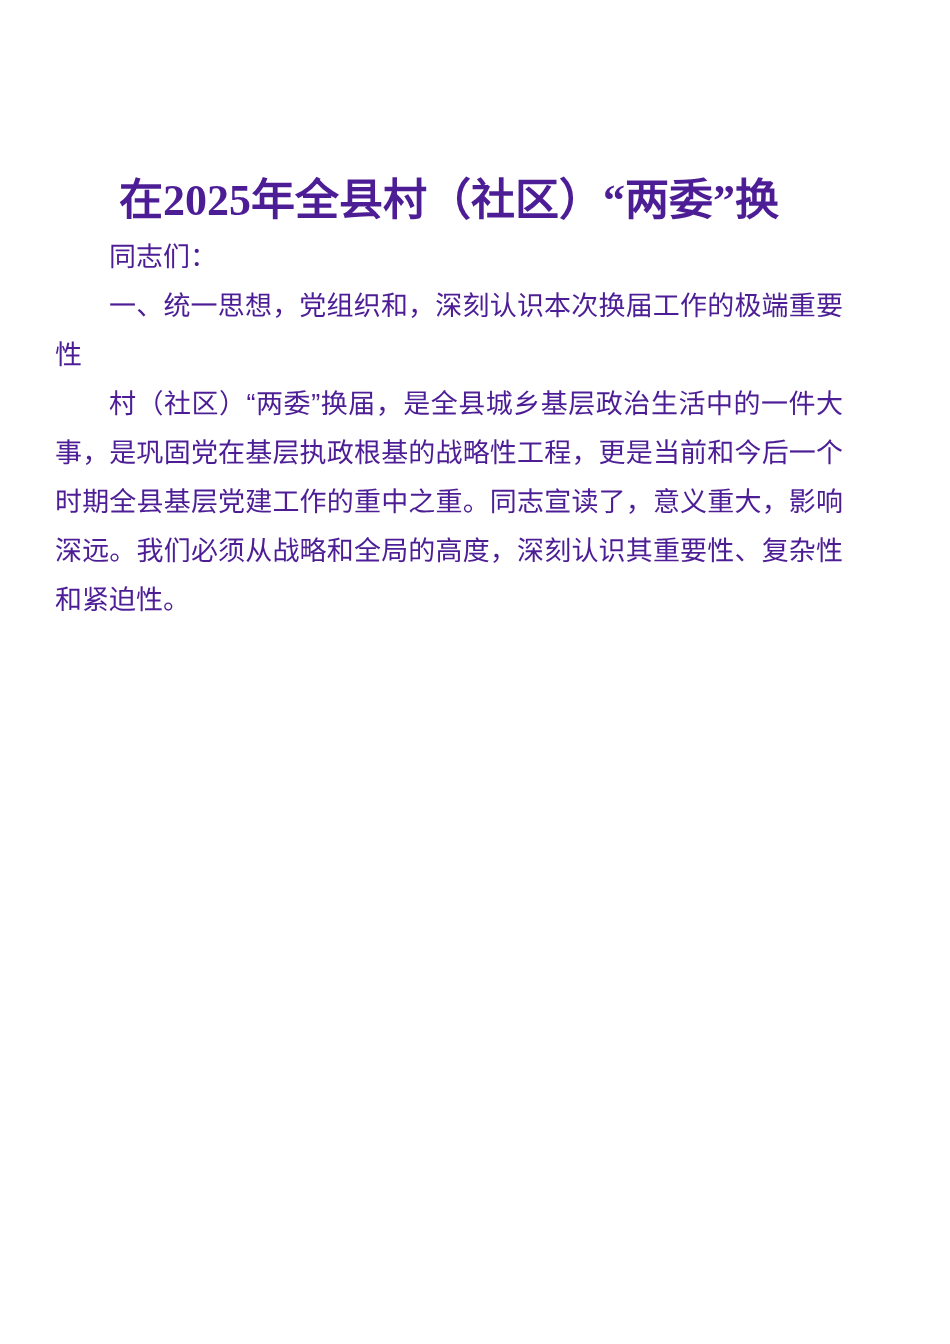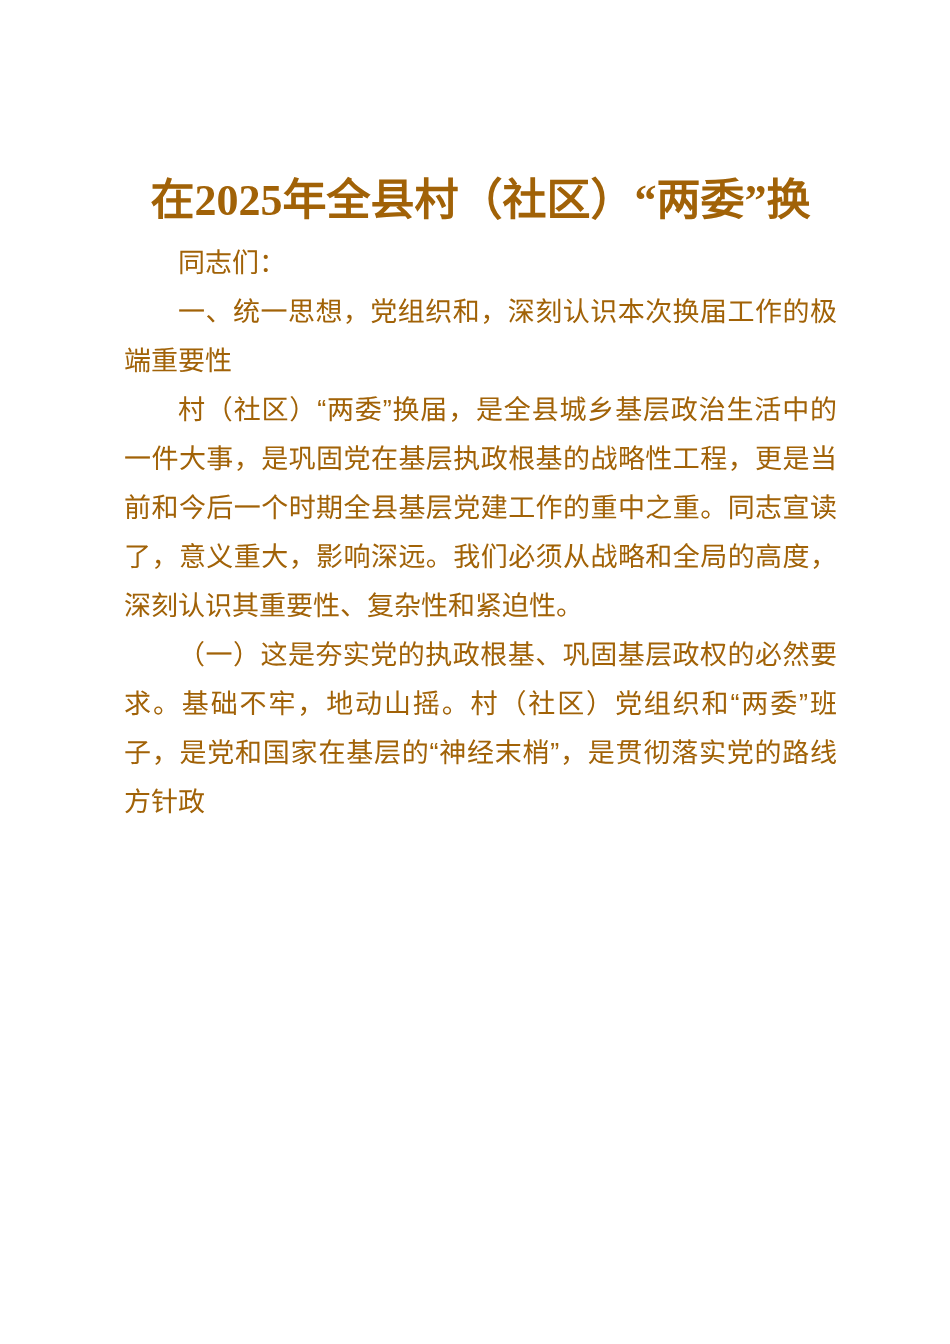--- a/index.html
+++ b/index.html
@@ -5,41 +5,41 @@
   html, body {
     margin: 0;
     padding: 0;
     background: #ffffff;
   }
   .page {
     position: relative;
     width: 950px;
     height: 952px;
     background: #ffffff;
-    color: #a16207;
+    color: #4c1d95;
     box-sizing: border-box;
-    padding: 172px 103px 0 114px;
+    padding: 172px 103px 0 51px;
     overflow: hidden;
     font-family: "Liberation Sans", "DejaVu Sans", sans-serif;
   }
   .doc-title {
     margin: 0;
     font-family: "Liberation Serif", "DejaVu Serif", serif;
     font-weight: 700;
     font-size: 44px;
     line-height: 57px;
     text-align: center;
     letter-spacing: 0;
   }
   .doc-title .title-line {
     display: block;
     white-space: nowrap;
   }
   .doc-body {
-    margin: 10px;
+    margin: 4px;
   }
   .doc-body p {
     margin: 0;
     font-size: 27px;
     line-height: 49px;
     text-align: justify;
     text-indent: 2em;
     word-break: normal;
     overflow-wrap: break-word;
   }
@@ -50,16 +50,15 @@
 <div class="page">
 
   <h1 class="doc-title">
     <span class="title-line">在2025年全县村（社区）“两委”换</span>
   </h1>
 
   <div class="doc-body">
     <p>同志们：</p>
     <p>一、统一思想，党组织和，深刻认识本次换届工作的极端重要性</p>
     <p>村（社区）“两委”换届，是全县城乡基层政治生活中的一件大事，是巩固党在基层执政根基的战略性工程，更是当前和今后一个时期全县基层党建工作的重中之重。同志宣读了，意义重大，影响深远。我们必须从战略和全局的高度，深刻认识其重要性、复杂性和紧迫性。</p>
-    <p>（一）这是夯实党的执政根基、巩固基层政权的必然要求。基础不牢，地动山摇。村（社区）党组织和“两委”班子，是党和国家在基层的“神经末梢”，是贯彻落实党的路线方针政</p>
   </div>
 
 </div>
 
 </body></html>

